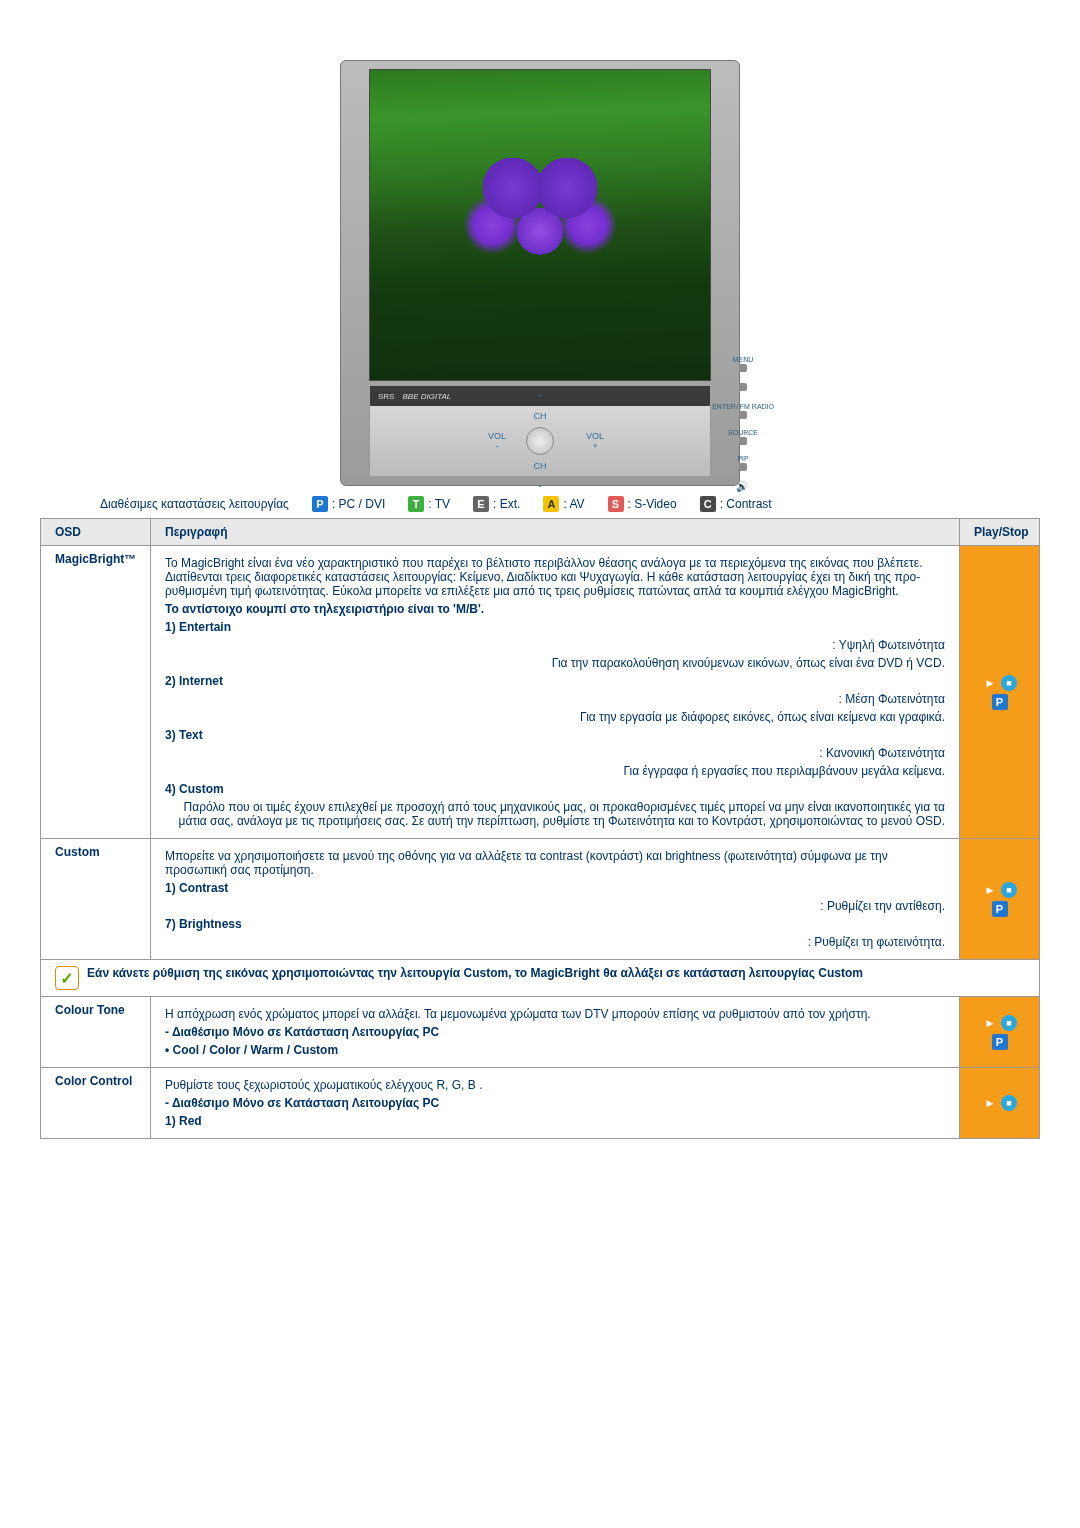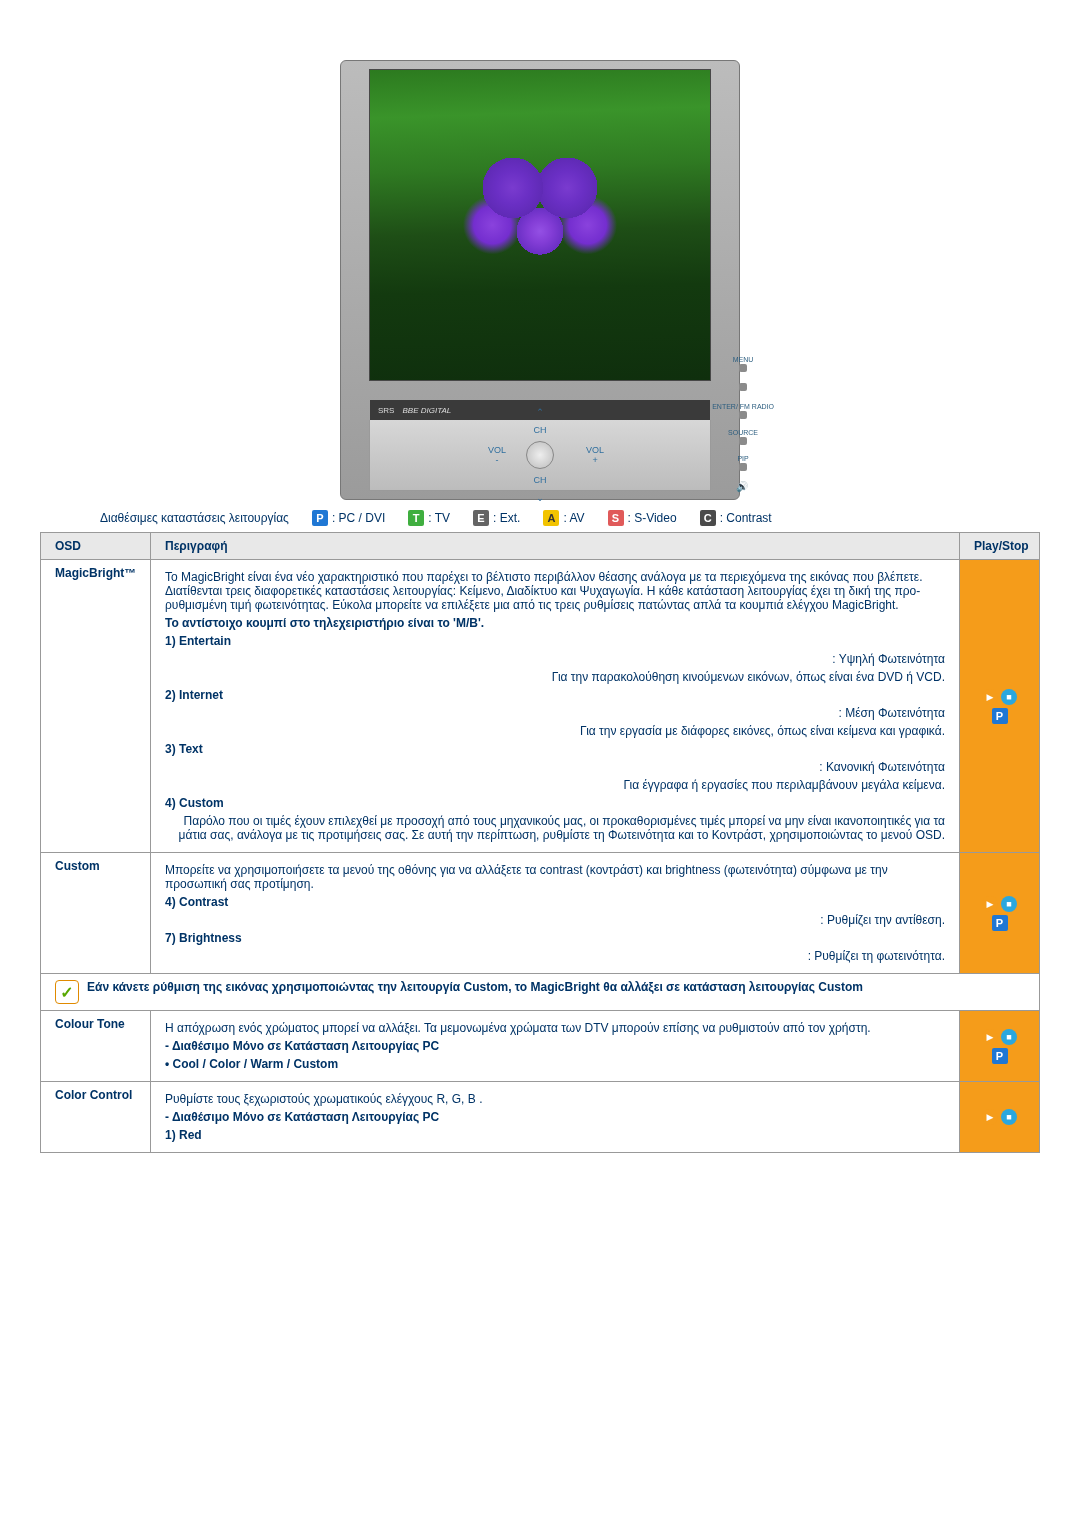--- a/index.html
+++ b/index.html
@@ -38,21 +38,21 @@
                   radial-gradient(circle at 58% 38%, #7a3bcf 0%, #6a2fc4 6%, #5f2ab5 11%, transparent 11%),
                   radial-gradient(circle at 50% 52%, #9450e4 0%, #833dd6 5%, #6a2fc4 10%, transparent 10%),
                   radial-gradient(circle at 36% 50%, #8a42dd 0%, #742ecf 7%, transparent 11%),
                   radial-gradient(circle at 64% 50%, #8a42dd 0%, #742ecf 7%, transparent 11%),
                   linear-gradient(178deg, #2c7a1f 0%, #3a942a 15%, #2f7a22 32%, #1e4e16 52%, #133a0f 70%, #0f2f0d 100%);
       border: 1px solid #484848;
       position: relative;
       overflow: hidden;
     }
     .bbe-strip {
-      margin: 19px auto 0;
+      margin: 5px auto 0;
       width: 340px;
       height: 20px;
       background: #3a3a3a;
       display: flex;
       align-items: center;
       padding-left: 8px;
       box-sizing: border-box;
       color: #ddd;
       font-size: 8px;
       gap: 8px;
@@ -326,21 +326,21 @@
           </div>
           <span class="sq sq-p">P</span>
         </div>
       </td>
     </tr>
 
     <tr>
       <td class="bold">Custom</td>
       <td>
         <p>Μπορείτε να χρησιμοποιήσετε τα μενού της οθόνης για να αλλάξετε τα contrast (κοντράστ) και brightness (φωτεινότητα) σύμφωνα με την προσωπική σας προτίμηση.</p>
-        <p class="bold">4) Contrast</p>
+        <p class="bold">1) Contrast</p>
         <p class="indent">: Ρυθμίζει την αντίθεση.</p>
         <p class="bold">7) Brightness</p>
         <p class="indent">: Ρυθμίζει τη φωτεινότητα.</p>
       </td>
       <td class="playstop-cell">
         <div class="playstop-icons">
           <div class="ps-row">
             <span class="circle c-play">▶</span>
             <span class="circle c-stop">■</span>
           </div>

